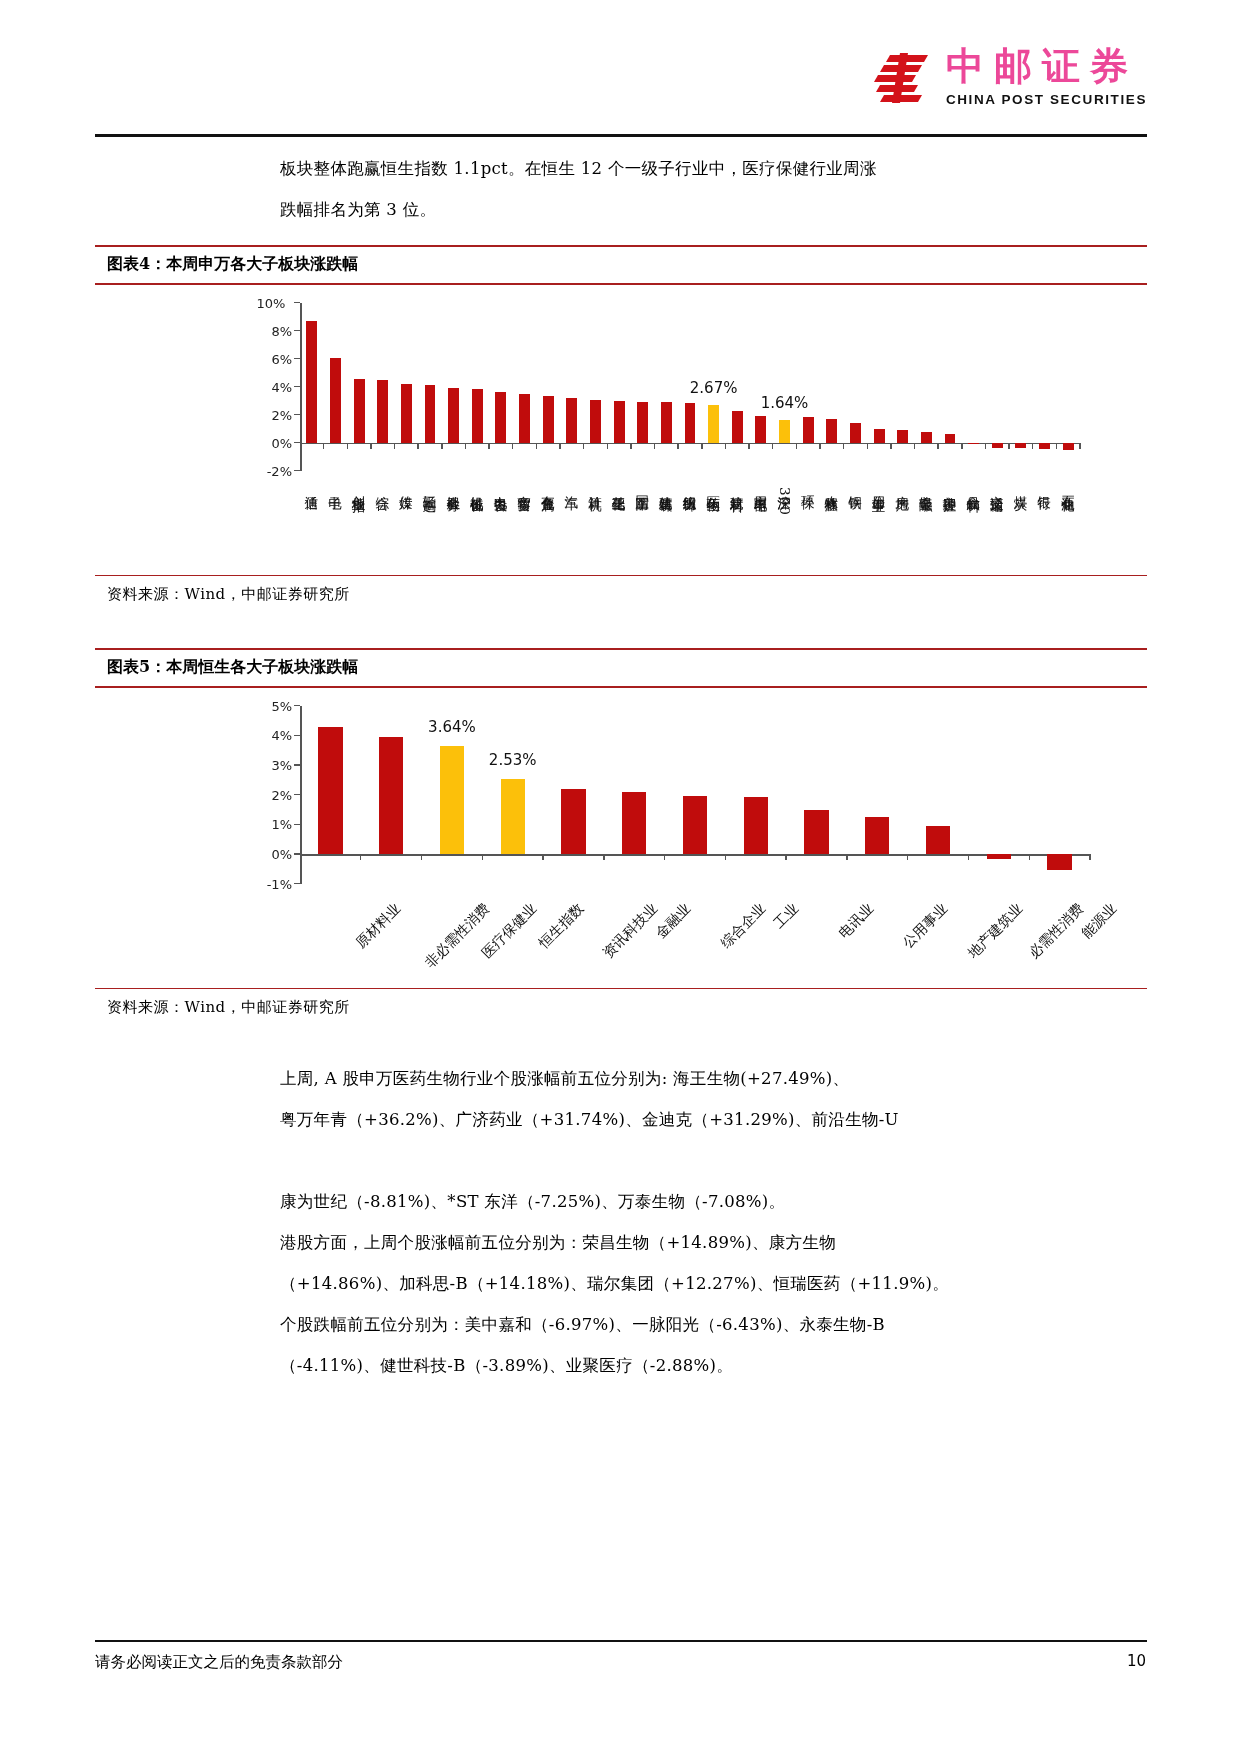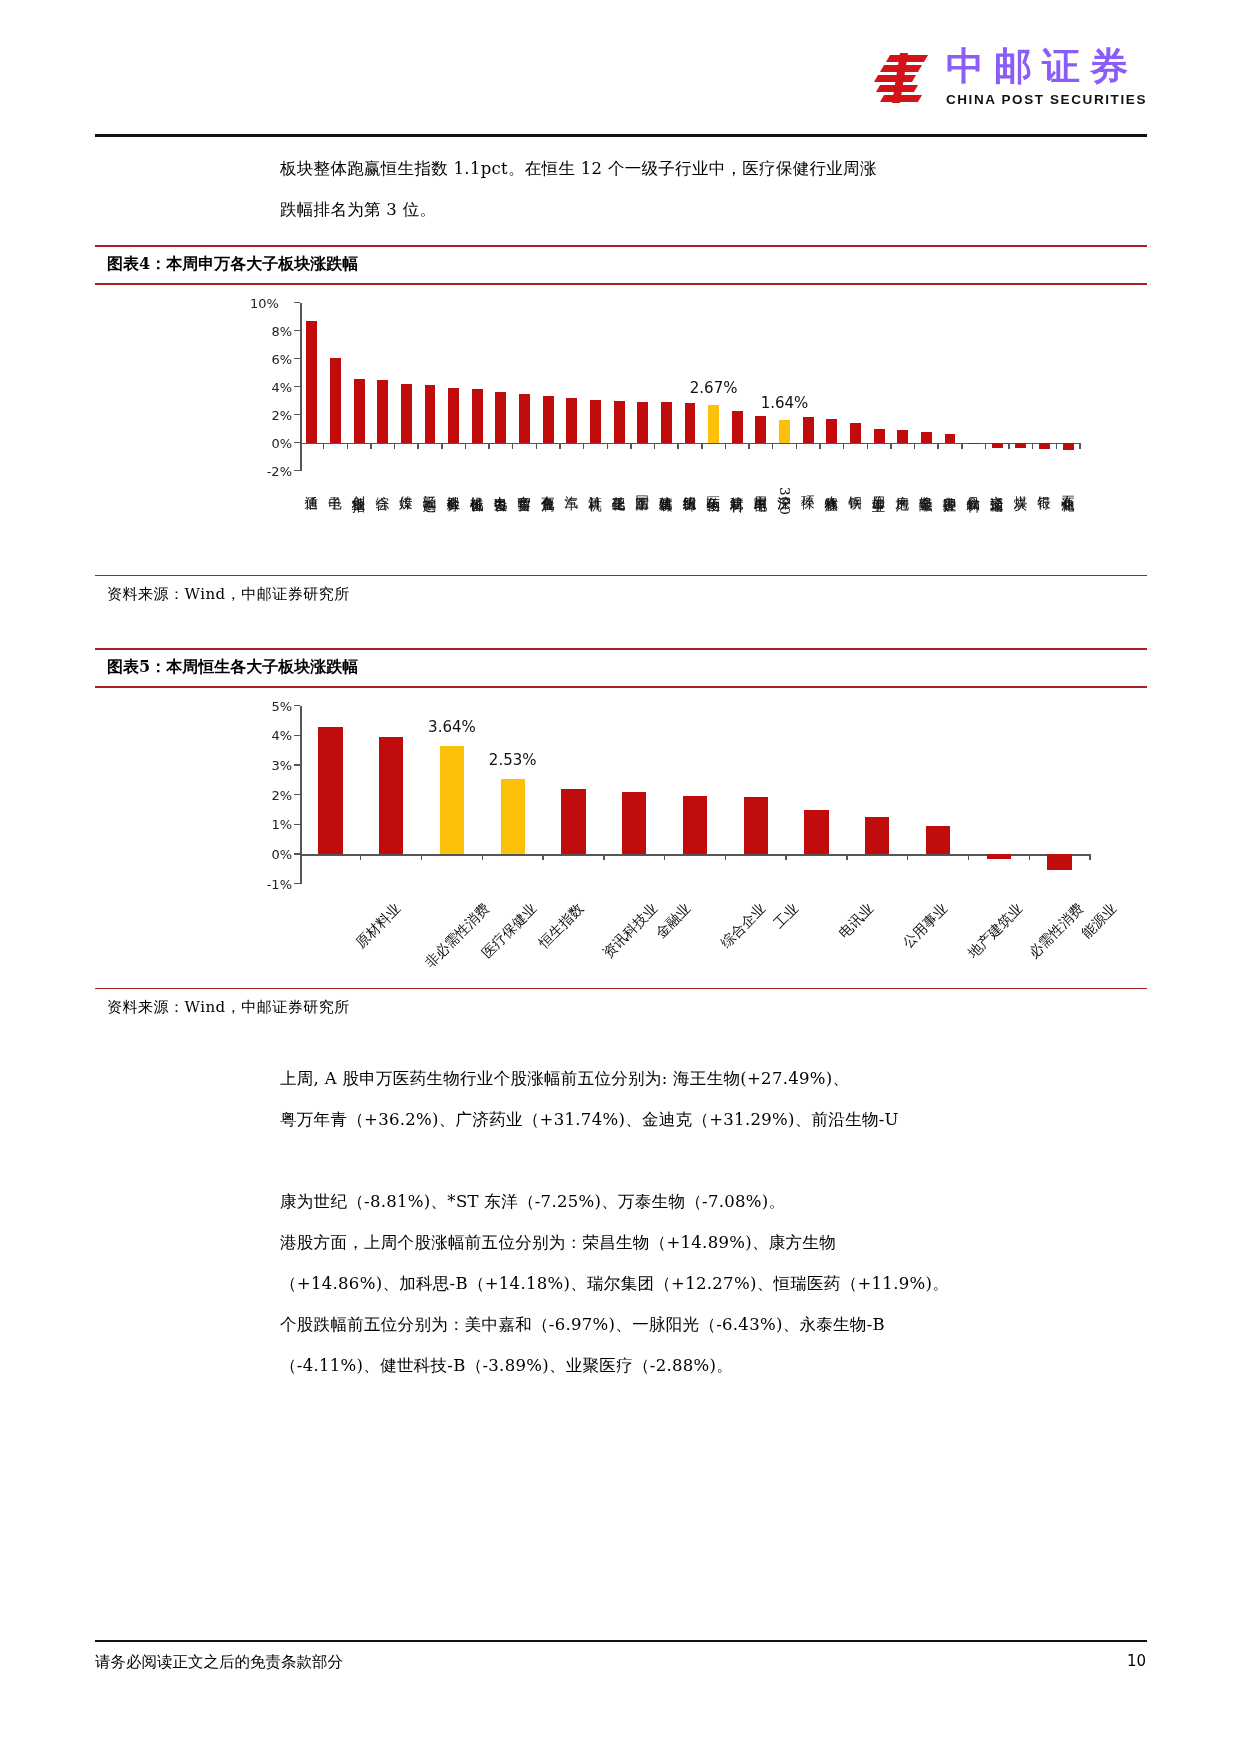--- a/index.html
+++ b/index.html
@@ -18,21 +18,21 @@
     position:absolute;left:95px;top:45px;width:1052px;height:92px;
   }
   .logo-wrap{
     position:absolute;right:0;top:0;display:flex;align-items:flex-end;gap:14px;
   }
   .logo-mark{width:62px;height:62px;position:relative;flex:0 0 auto;}
   .logo-text{display:flex;flex-direction:column;align-items:flex-start;}
   .logo-cn{
     font-family:"Liberation Sans",sans-serif;
     font-size:38px;font-weight:700;letter-spacing:10px;line-height:1;
-    color:#8b5cf6;
+    color:#ec4899;
   }
   .logo-en{
     font-family:"Liberation Sans",sans-serif;
     font-size:13.5px;font-weight:600;letter-spacing:1.6px;color:#111;
     margin-top:7px;
   }
   .header-rule{
     position:absolute;left:95px;top:134px;width:1052px;height:2.5px;background:#111;
   }
 
@@ -154,21 +154,21 @@
           <div class="ylab" style="left: 155px; top: 158px; width: 42px; text-align: right;">0%</div>
           <div class="tickmark" style="left: 199px; top: 129.3px; width: 6px; height: 1.4px; background: rgb(85, 85, 85);"></div>
           <div class="ylab" style="left: 155px; top: 130px; width: 42px; text-align: right;">2%</div>
           <div class="tickmark" style="left: 199px; top: 101.3px; width: 6px; height: 1.4px; background: rgb(85, 85, 85);"></div>
           <div class="ylab" style="left: 155px; top: 102px; width: 42px; text-align: right;">4%</div>
           <div class="tickmark" style="left: 199px; top: 73.3px; width: 6px; height: 1.4px; background: rgb(85, 85, 85);"></div>
           <div class="ylab" style="left: 155px; top: 74px; width: 42px; text-align: right;">6%</div>
           <div class="tickmark" style="left: 199px; top: 45.3px; width: 6px; height: 1.4px; background: rgb(85, 85, 85);"></div>
           <div class="ylab" style="left: 155px; top: 46px; width: 42px; text-align: right;">8%</div>
           <div class="tickmark" style="left: 199px; top: 17.3px; width: 6px; height: 1.4px; background: rgb(85, 85, 85);"></div>
-          <div class="ylab" style="left: 155px; top: 18px; width: 42px; text-align: left;">10%</div>
+          <div class="ylab" style="left: 155px; top: 18px; width: 42px; text-align: center;">10%</div>
           <div class="bar up" title="通信 8.7%" style="left: 211.382px; top: 36.2px; width: 10.8727px; height: 121.8px; bottom: auto;"></div>
           <div class="tickmark" style="left: 227.936px; top: 158px; width: 1.4px; height: 6px;"></div>
           <div class="xlab-v" style="left: 216.818px; top: 200px;">通信</div>
           <div class="bar up" title="电子 6.05%" style="left: 235.018px; top: 73.3px; width: 10.8727px; height: 84.7px; bottom: auto;"></div>
           <div class="tickmark" style="left: 251.573px; top: 158px; width: 1.4px; height: 6px;"></div>
           <div class="xlab-v" style="left: 240.455px; top: 200px;">电子</div>
           <div class="bar up" title="创业板指 4.55%" style="left: 258.655px; top: 94.3px; width: 10.8727px; height: 63.7px; bottom: auto;"></div>
           <div class="tickmark" style="left: 275.209px; top: 158px; width: 1.4px; height: 6px;"></div>
           <div class="xlab-v" style="left: 264.091px; top: 200px;">创业板指</div>
           <div class="bar up" title="综合 4.45%" style="left: 282.291px; top: 95.7px; width: 10.8727px; height: 62.3px; bottom: auto;"></div>

